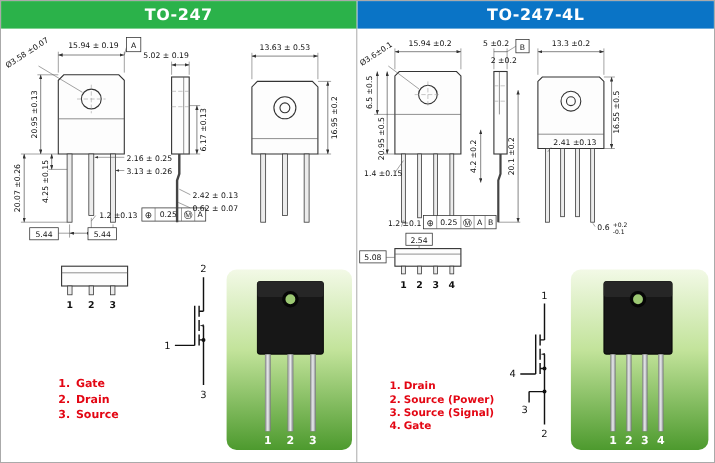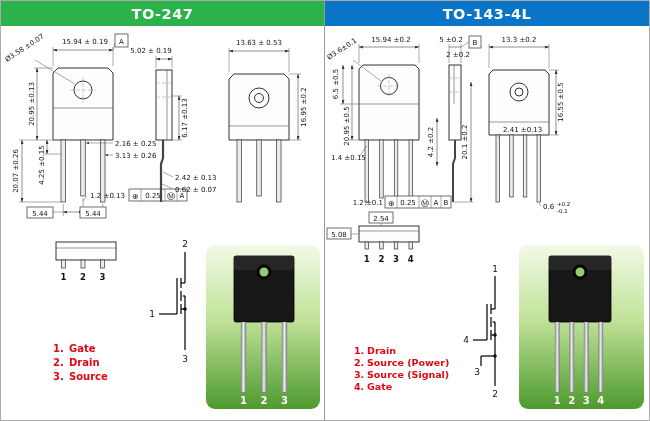--- a/index.html
+++ b/index.html
@@ -208,21 +208,21 @@
         <rect x="281" y="296" width="5" height="70" fill="url(#leadGL)" stroke="#7a7a7a" stroke-width="0.3"></rect>
         <text class="pn" x="242.5" y="378" text-anchor="middle">1</text>
         <text class="pn" x="263" y="378" text-anchor="middle">2</text>
         <text class="pn" x="283.5" y="378" text-anchor="middle">3</text>
       </g>
     </svg>
   </div>
 
   <div class="panel">
     <div class="hdr blue">
-      <span>TO-143-4L</span>
+      <span>TO-247-4L</span>
     </div>
     <svg width="324" height="394" viewBox="0 0 324 394">
       <defs>
         <marker id="arR" viewBox="0 0 8 6" refX="8" refY="3" markerWidth="7" markerHeight="5" orient="auto-start-reverse">
           <path d="M0,0 L8,3 L0,6 Z" fill="#333"></path>
         </marker>
         <linearGradient id="photoGR" x1="0" y1="0" x2="0" y2="1">
           <stop offset="0" stop-color="#f2f9e6"></stop>
             <stop offset="0.45" stop-color="#c2e39a"></stop>
             <stop offset="1" stop-color="#4d9a2e"></stop>

